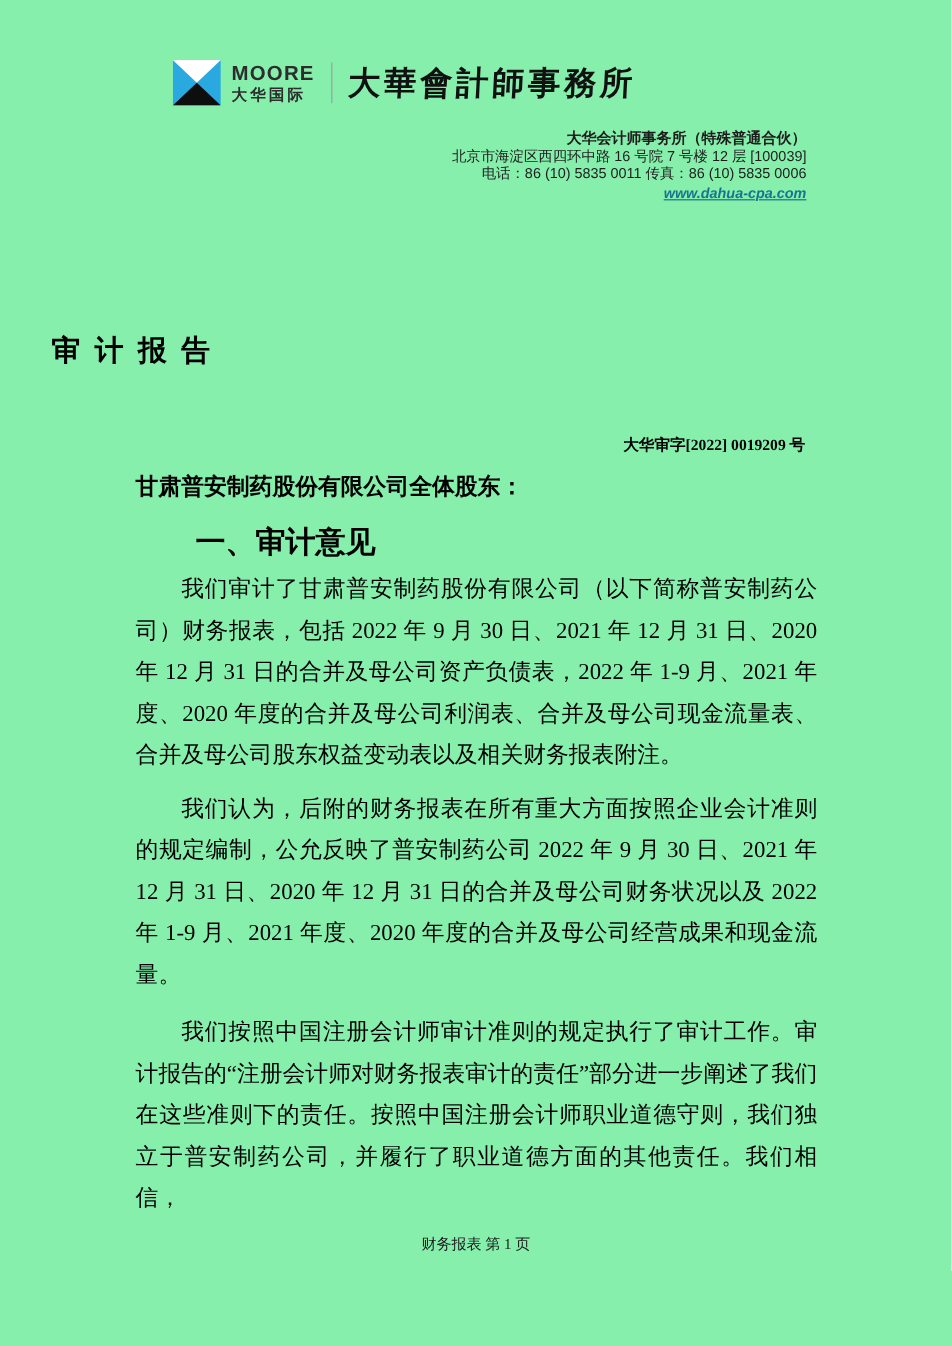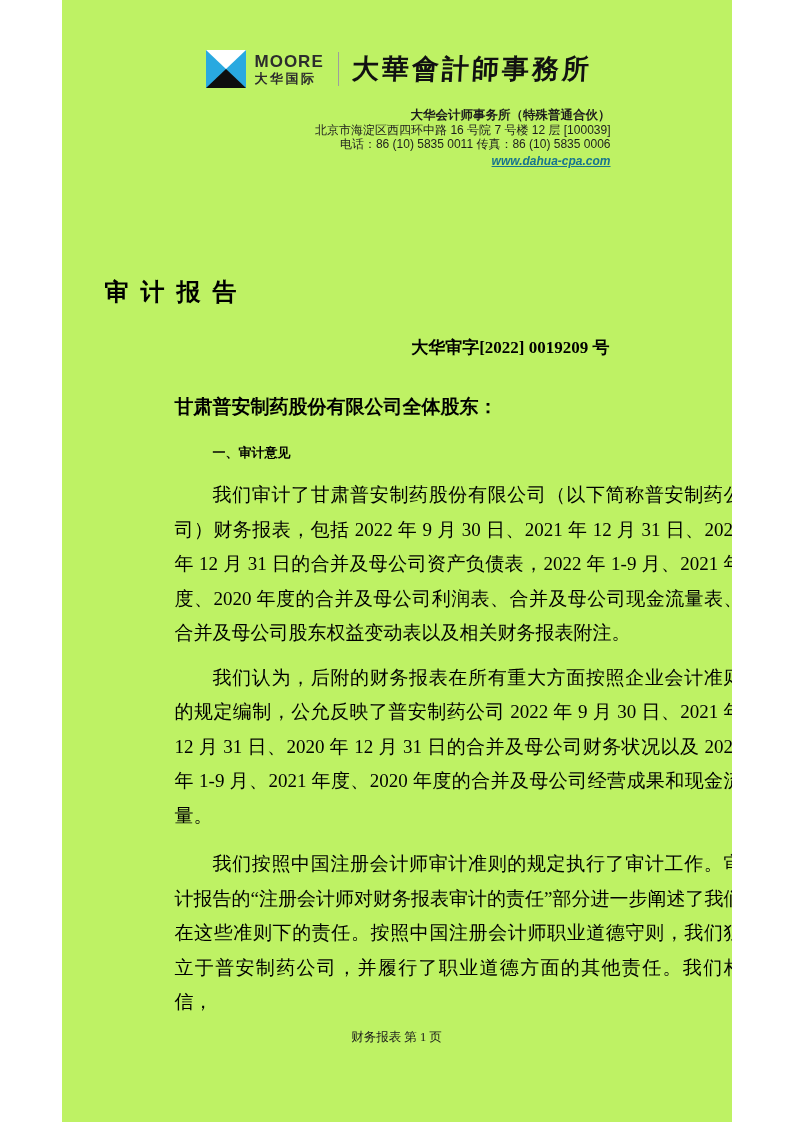--- a/index.html
+++ b/index.html
@@ -1,17 +1,17 @@
 <!DOCTYPE html>
 <html><head>
 <meta charset="utf-8">
 <style>
   html,body { margin:0; padding:0; background:#ffffff; }
   .page {
-    position:relative; width:670px; height:1122px; background:#bef264;
+    position:relative; width:793px; height:1122px; background:#86efac;
     font-family:"Liberation Serif", serif; color:#000; overflow:hidden;
     margin:0 auto;
   }
 
   
   .logo-row { position:absolute; left:144px; top:50px; display:flex; align-items:center; }
   .logo-mark { width:40px; height:38px; display:block; flex:0 0 auto; }
   .logo-text { margin-left:9px; display:flex; flex-direction:column; justify-content:center;
                font-family:"Liberation Sans", sans-serif; color:#2d2d2d; }
   .logo-moore { font-size:17px; font-weight:bold; letter-spacing:1px; line-height:19px; }
@@ -24,27 +24,27 @@
   .contact { position:absolute; top:108px; right:121px; text-align:right;
              font-family:Liberation Sans, sans-serif; font-size:12px; line-height:14.5px;
              color:#1d1d1d; white-space:nowrap; }
   .contact .firm { font-weight:bold; font-size:12.5px; }
   .contact .website { display:inline-block; margin-top:2px; color:#17748F; font-weight:bold;
                       font-style:italic; text-decoration:underline; }
 
   
   .title { position:absolute; top:276px; left:0; width:100%; text-align:left;
            font-size:24px; font-weight:bold; letter-spacing:3px;padding-left:43px; }
-  .report-no { position:absolute; top:336px; right:122px; font-size:17px; font-weight:bold;
+  .report-no { position:absolute; top:362px; right:122px; font-size:13px; font-weight:bold;
                white-space:nowrap; }
 
   
   .body { position:absolute; left:113px; top:394px; width:568px; font-size:19px; }
   .addressee { font-weight:bold; line-height:26px; }
-  .sec-heading { font-size:13px; font-weight:bold; line-height:26px; text-indent:2em; margin:12px; }
+  .sec-heading { font-size:25px; font-weight:bold; line-height:26px; text-indent:2em; margin:0; }
   .h-1 { margin-top:20px; }
   .h-2 { margin-top:18px; }
   .para { margin:0; line-height:34.5px; text-indent:2em; text-align:justify; }
   .p-1 { margin-top:9px; }
   .p-2 { margin-top:10px; }
   .p-3 { margin-top:14px; }
 
   
   .footer { position:absolute; top:1029px; left:0; width:100%; text-align:center;
             font-size:12.5px; color:#1a1a1a; }

